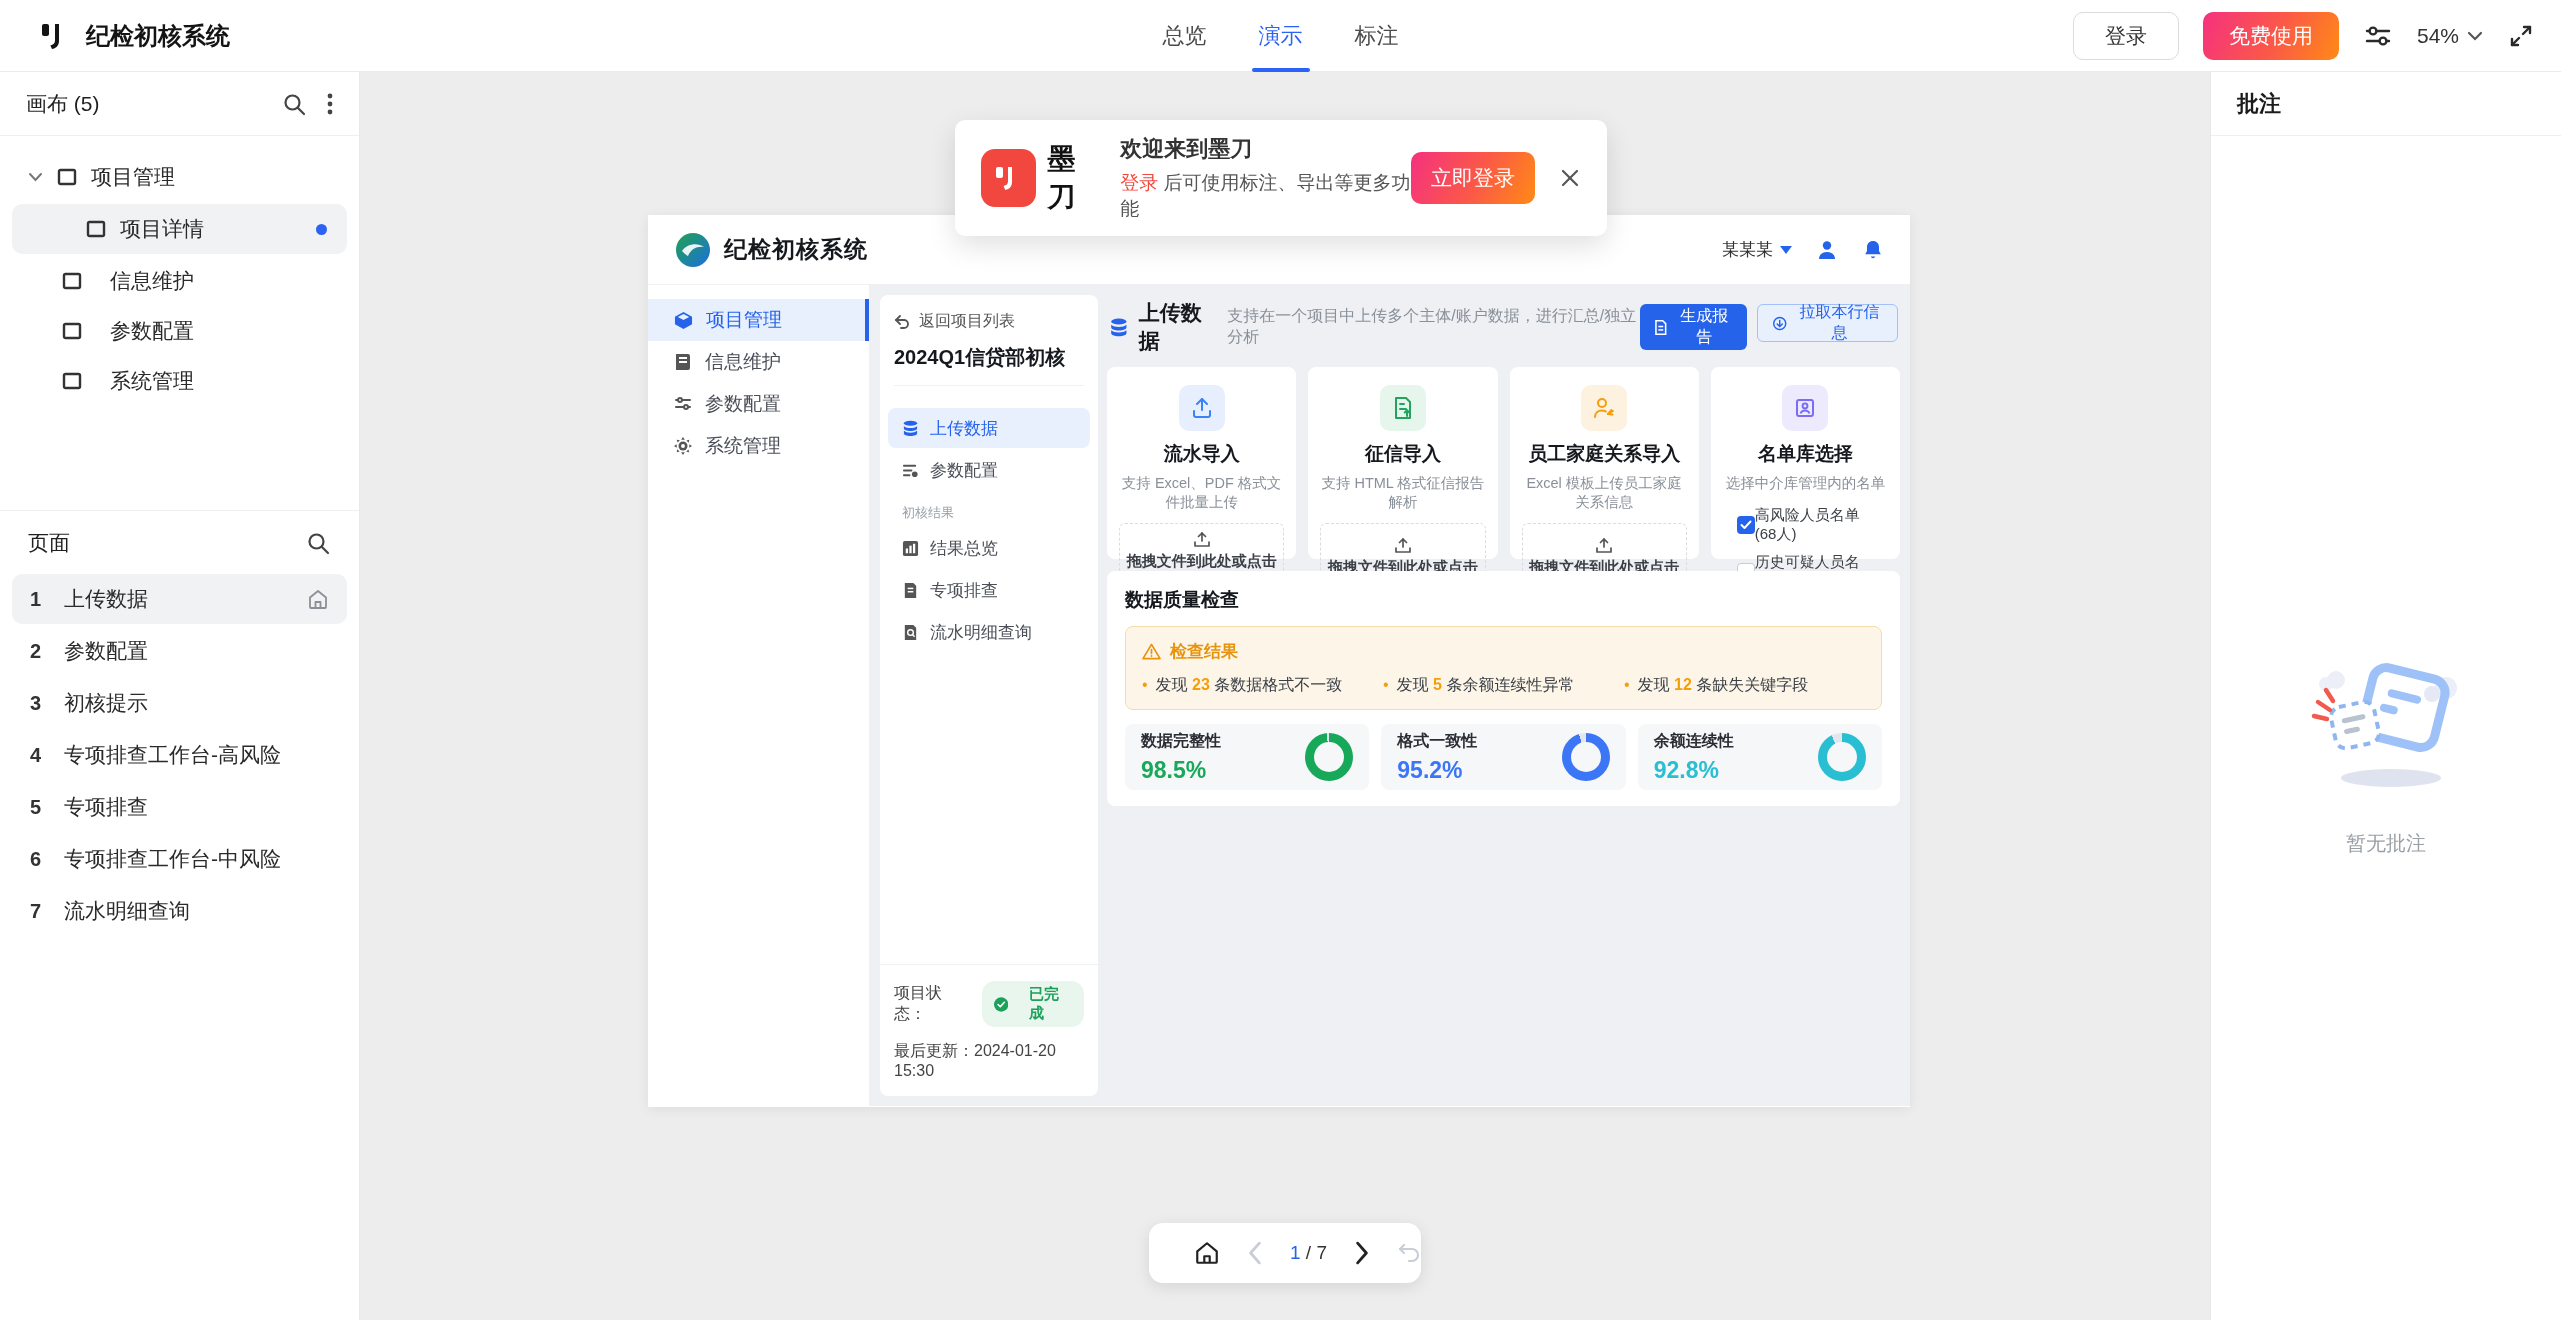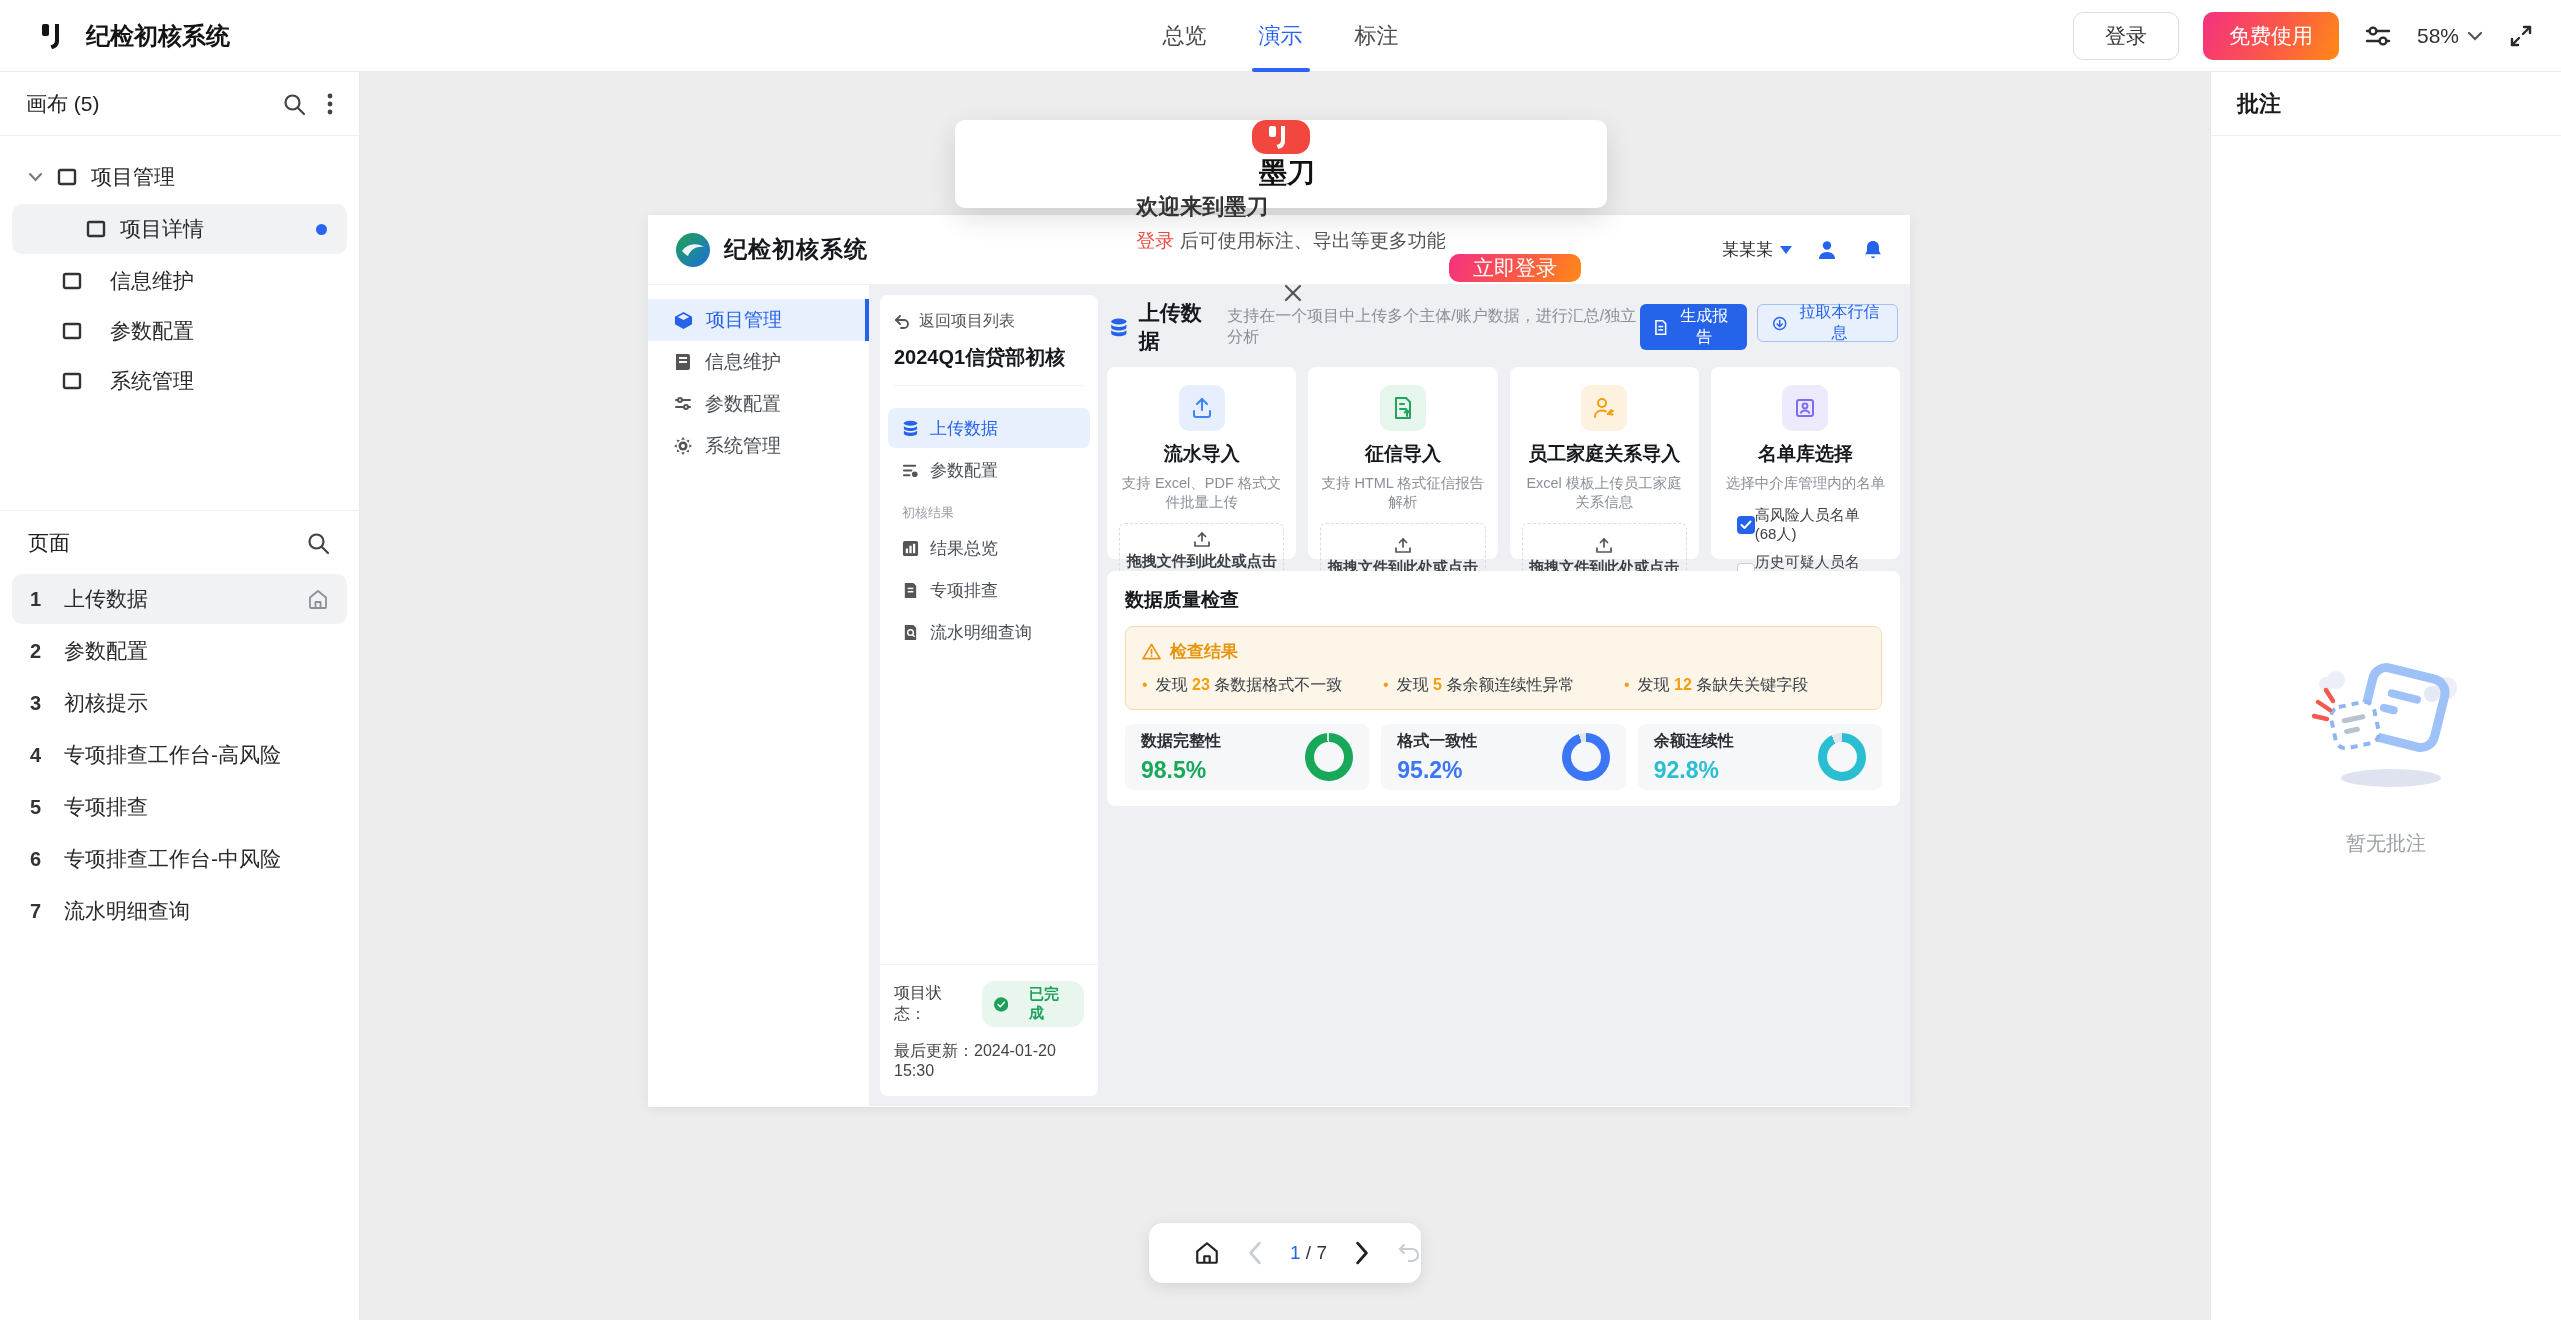--- a/index.html
+++ b/index.html
@@ -42,22 +42,22 @@
   .page-row { height:50px; margin:0 12px 2px; display:flex; align-items:center; border-radius:10px;
     font-size:21px; color:#2a2a2a; cursor:pointer; position:relative; }
   .page-row .pnum { width:34px; margin-left:18px; font-size:20px; color:#333; font-weight:bold; }
   .page-row.selected { background:#f1f2f4; }
   .page-row .home-ic { position:absolute; right:18px; }
 
   
   .canvas { position:absolute; left:360px; top:72px; width:1850px; height:1248px; background:#ededee; overflow:hidden; }
 
   
-  .banner { position:absolute; left:595px; top:48px; width:652px; height:88px; background:#fff; border-radius:10px;
-    box-shadow:0 10px 28px rgba(0,0,0,.12); display:flex; align-items:center; padding:0 26px; z-index:5;flex-direction:column; }
+  .banner { position:absolute; left:595px; top:48px; width:652px; height:116px; background:#fff; border-radius:10px;
+    box-shadow:0 10px 28px rgba(0,0,0,.12); display:flex; align-items:center; padding:0 26px; z-index:5; }
   .md-logo { width:58px; height:58px; border-radius:14px; background:#f2473f; display:flex; align-items:center; justify-content:center; }
   .md-brand { font-size:28px; font-weight:bold; color:#111; margin-left:12px; }
   .banner-texts { margin-left:20px; }
   .banner-title { font-size:22px; font-weight:bold; color:#333; margin-bottom:6px; }
   .banner-sub { font-size:19px; color:#555; }
   .banner-sub .red { color:#f0483e; }
   .btn-cta { margin-left:auto; width:132px; height:52px; border:none; border-radius:10px; cursor:pointer;
     background:linear-gradient(115deg,#f5317f 0%,#fb5a46 55%,#ff8a15 100%); color:#fff; font-size:21px; }
   .banner-close { margin-left:24px; cursor:pointer; }
 
@@ -179,21 +179,21 @@
     <button class="btn-free">免费使用</button>
     <span>
       <svg width="30" height="30" viewBox="0 0 30 30" fill="none" stroke="#2a2a2a" stroke-width="2.4" stroke-linecap="round">
         <line x1="4" y1="10" x2="26" y2="10"></line>
           <circle cx="10" cy="10" r="3.4" fill="#fff"></circle>
         <line x1="4" y1="20" x2="26" y2="20"></line>
           <circle cx="20" cy="20" r="3.4" fill="#fff"></circle>
       </svg>
     </span>
     <span class="zoom-ctl">
-      <span>58%</span>
+      <span>54%</span>
       <svg width="16" height="10" viewBox="0 0 16 10" fill="none" stroke="#555" stroke-width="2.2" stroke-linecap="round">
           <polyline points="2,2 8,8 14,2"></polyline>
         </svg>
     </span>
     <span>
       <svg width="28" height="28" viewBox="0 0 28 28" fill="none" stroke="#2a2a2a" stroke-width="2.4" stroke-linecap="round" stroke-linejoin="round">
         <polyline points="17,5 23,5 23,11"></polyline>
           <line x1="23" y1="5" x2="16" y2="12"></line>
         <polyline points="11,23 5,23 5,17"></polyline>
           <line x1="5" y1="23" x2="12" y2="16"></line>

